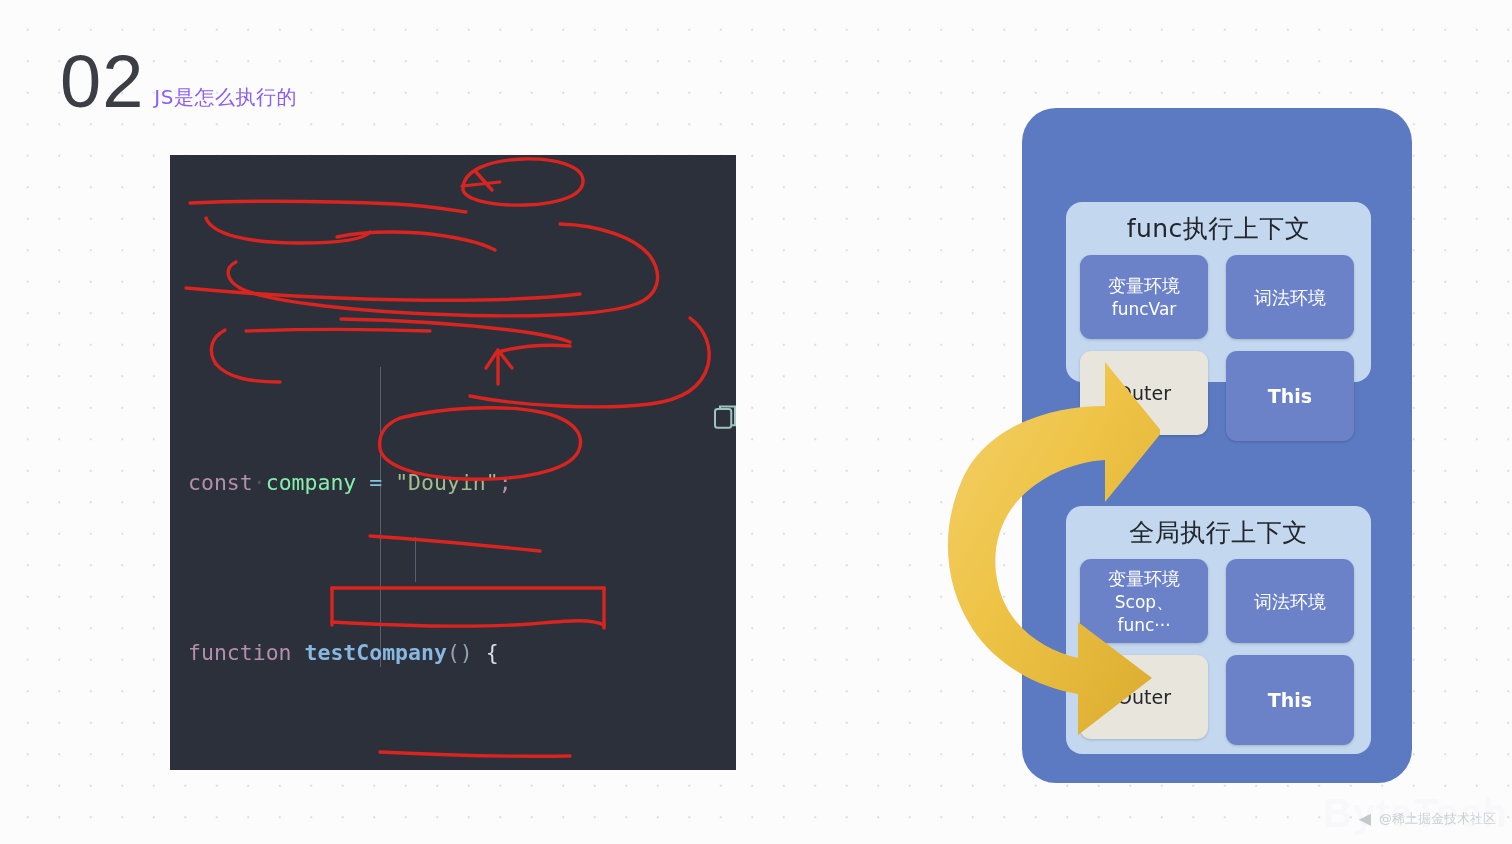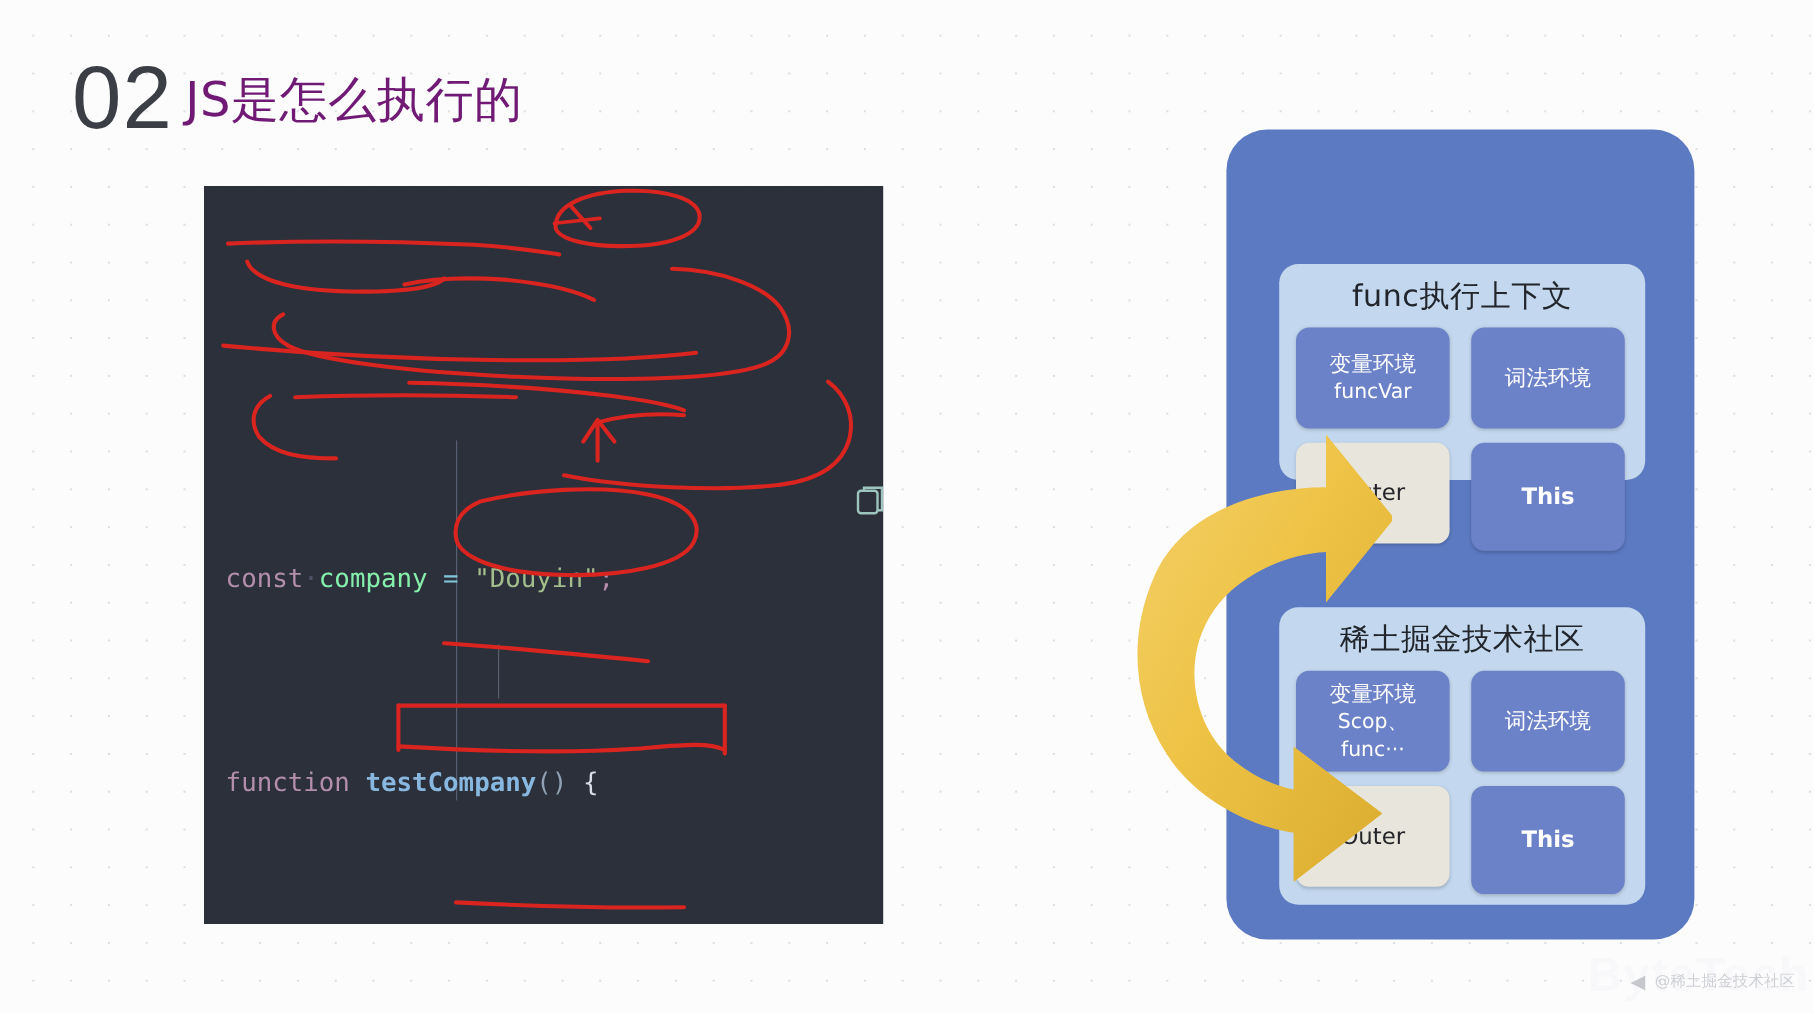--- a/index.html
+++ b/index.html
@@ -32,23 +32,23 @@
   #section-number {
     font-family: "Liberation Sans", sans-serif;
     font-size: 74px;
     line-height: 0.92;
     font-weight: 300;
     color: #3b3f45;
     letter-spacing: 1px;
   }
   #section-title {
     font-family: "DejaVu Sans", sans-serif;
-    font-size: 40px;
+    font-size: 20px;
     font-weight: 500;
-    color: #701a75;
+    color: #8b5cf6;
     letter-spacing: 0.5px;
     padding-bottom: 5px;
   }
 
   
   #code-panel {
     position: absolute;
     left: 170px;
     top: 155px;
     width: 566px;
@@ -116,21 +116,21 @@
     background: #5c7ac2;
     border-radius: 34px;
   }
   .ctx-panel {
     position: absolute;
     left: 44px;
     width: 305px;
     background: #c3d8ef;
     border-radius: 16px;
   }
-  #ctx-func { top: 112px; height: 180px; }
+  #ctx-func { top: 94px; height: 180px; }
   #ctx-global { top: 398px; height: 248px; }
 
   .ctx-title {
     text-align: center;
     font-family: "DejaVu Sans", sans-serif;
     font-size: 25px;
     color: #22252b;
     padding-top: 10px;
     letter-spacing: 0.5px;
   }
@@ -320,21 +320,21 @@
       </div>
 
       <div class="ctx-cell cell-blue cell-br">
         <div class="cell-label">This</div>
       </div>
 
     </div>
   </div>
 
   <div class="ctx-panel" id="ctx-global">
-    <div class="ctx-title">稀土掘金技术社区</div>
+    <div class="ctx-title">全局执行上下文</div>
     <div class="ctx-grid">
 
       <div class="ctx-cell cell-blue cell-tl">
         <div class="cell-line1">变量环境</div>
         <div class="cell-line2">Scop、</div>
         <div class="cell-line2">func···</div>
       </div>
 
       <div class="ctx-cell cell-blue cell-tr">
         <div class="cell-line1">词法环境</div>

